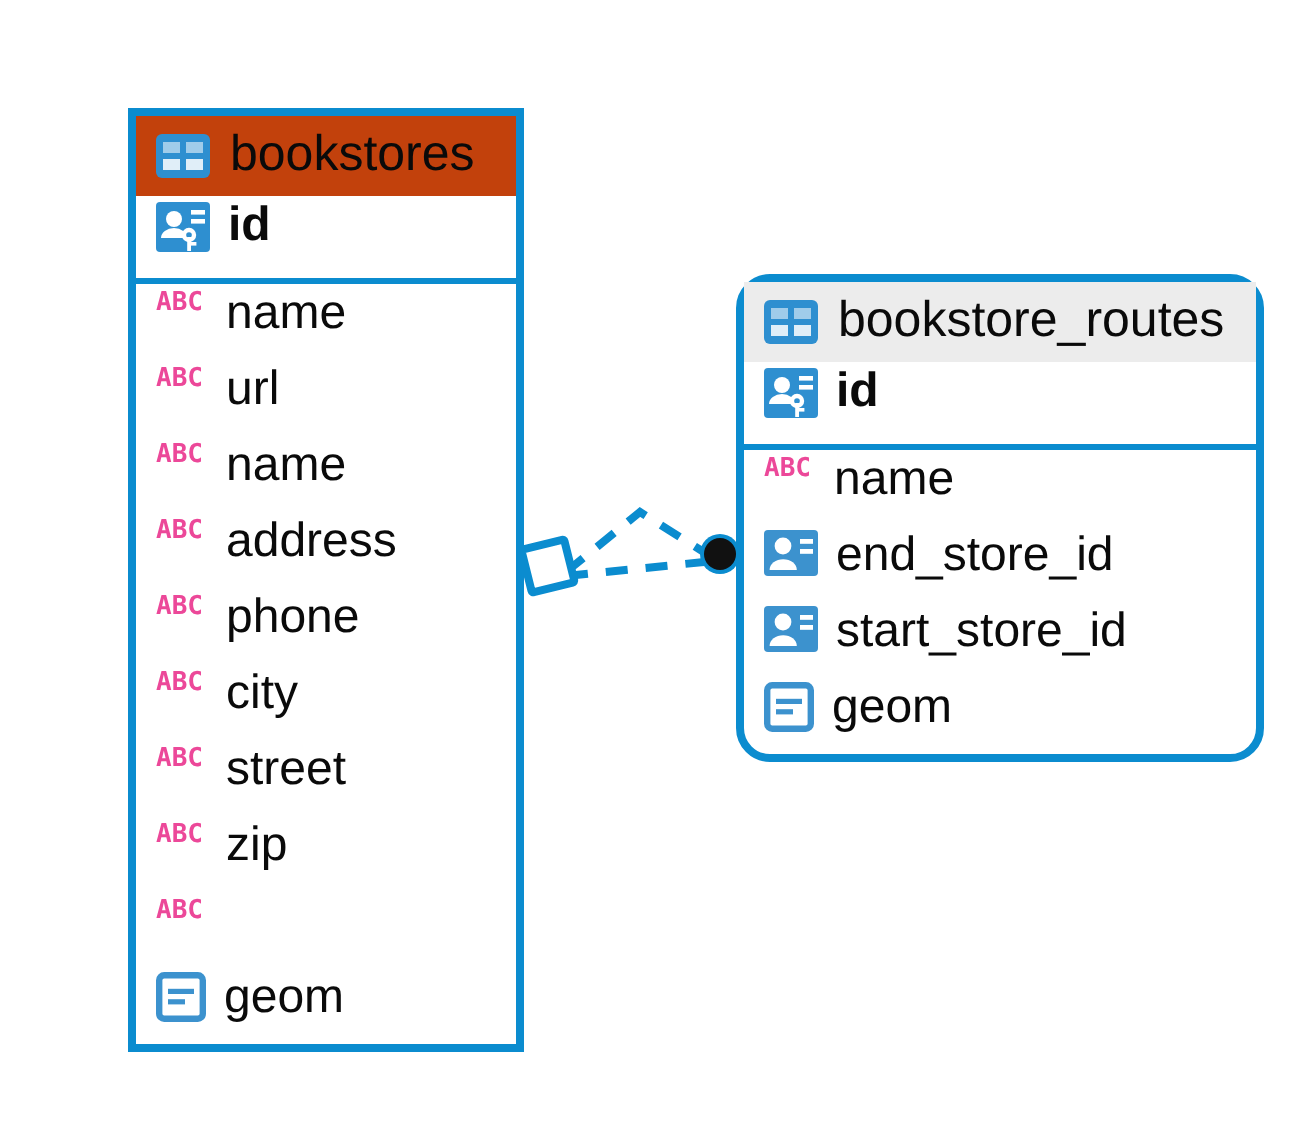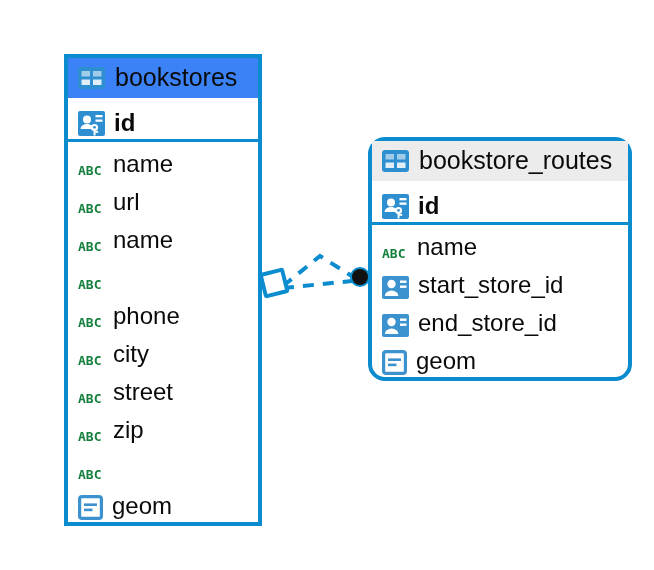--- a/index.html
+++ b/index.html
@@ -27,34 +27,34 @@
     border: 4px solid #0B8CCF;
     background: #ffffff;
   }
   .entity-header {
     display: flex;
     align-items: center;
     gap: 10px;
     padding: 6px 10px 6px 10px;
     box-sizing: border-box;
   }
-  .entity-header.accent-orange { background: #3b82f6; }
+  .entity-header.accent-orange { background: #c2410c; }
   .entity-header.accent-gray   { background: #ECECEC; }
   .entity-title {
     font-size: 25px;
     color: #0a0a0a;
     line-height: 1.1;
     white-space: nowrap;
   }
   .entity-body {
     padding: 0;
   }
   .field-row {
     display: flex;
-    align-items: flex-end;
+    align-items: flex-start;
     gap: 9px;
     padding: 2px 10px;
     box-sizing: border-box;
     height: 38px;
   }
   .field-row.pk {
     border-bottom: 3px solid #0B8CCF;
     height: 44px;
   }
   .field-name {
@@ -75,21 +75,21 @@
   .icon-key   { width: 27px; height: 27px; }
   .icon-fk    { width: 27px; height: 23px; }
   .icon-geom  { width: 25px; height: 25px; }
   .icon-abc   { width: 26px; height: 15px; }
 
   .abc-text {
     font-family: "DejaVu Sans Mono", monospace;
     font-size: 13px;
     font-weight: bold;
     letter-spacing: 0px;
-    color: #15803d;
+    color: #ec4899;
     line-height: 15px;
     white-space: nowrap;
   }
 
   
   .connector {
     position: absolute;
     left: 0;
     top: 0;
     width: 654px;
@@ -170,20 +170,21 @@
         <span class="icon icon-abc">
           <span class="abc-text">ABC</span>
         </span>
         <span class="field-name">name</span>
       </div>
 
       <div class="field-row">
         <span class="icon icon-abc">
           <span class="abc-text">ABC</span>
         </span>
+        <span class="field-name">address</span>
       </div>
 
       <div class="field-row">
         <span class="icon icon-abc">
           <span class="abc-text">ABC</span>
         </span>
         <span class="field-name">phone</span>
       </div>
 
       <div class="field-row">
@@ -271,34 +272,34 @@
       <div class="field-row">
         <span class="icon icon-fk">
           <svg viewBox="0 0 27 23" xmlns="http://www.w3.org/2000/svg">
             <rect x="0" y="0" width="27" height="23" rx="2" fill="#3C92CE"></rect>
             <circle cx="9.5" cy="8" r="4.2" fill="#FFFFFF"></circle>
             <path d="M2.8 20 a6.8 5.4 0 0 1 13.6 0 z" fill="#FFFFFF"></path>
             <rect x="18" y="4.5" width="6.5" height="2.4" fill="#FFFFFF"></rect>
             <rect x="18" y="9.5" width="6.5" height="2.4" fill="#FFFFFF"></rect>
           </svg>
         </span>
-        <span class="field-name">start_store_id</span>
+        <span class="field-name">end_store_id</span>
       </div>
 
       <div class="field-row">
         <span class="icon icon-fk">
           <svg viewBox="0 0 27 23" xmlns="http://www.w3.org/2000/svg">
             <rect x="0" y="0" width="27" height="23" rx="2" fill="#3C92CE"></rect>
             <circle cx="9.5" cy="8" r="4.2" fill="#FFFFFF"></circle>
             <path d="M2.8 20 a6.8 5.4 0 0 1 13.6 0 z" fill="#FFFFFF"></path>
             <rect x="18" y="4.5" width="6.5" height="2.4" fill="#FFFFFF"></rect>
             <rect x="18" y="9.5" width="6.5" height="2.4" fill="#FFFFFF"></rect>
           </svg>
         </span>
-        <span class="field-name">end_store_id</span>
+        <span class="field-name">start_store_id</span>
       </div>
 
       <div class="field-row">
         <span class="icon icon-geom">
           <svg viewBox="0 0 25 25" xmlns="http://www.w3.org/2000/svg">
             <rect x="1.6" y="1.6" width="21.8" height="21.8" rx="2.5" fill="#FFFFFF" stroke="#3C92CE" stroke-width="3.2"></rect>
             <rect x="6" y="8.4" width="13" height="2.6" fill="#3C92CE"></rect>
             <rect x="6" y="13.6" width="8.5" height="2.6" fill="#3C92CE"></rect>
           </svg>
         </span>

